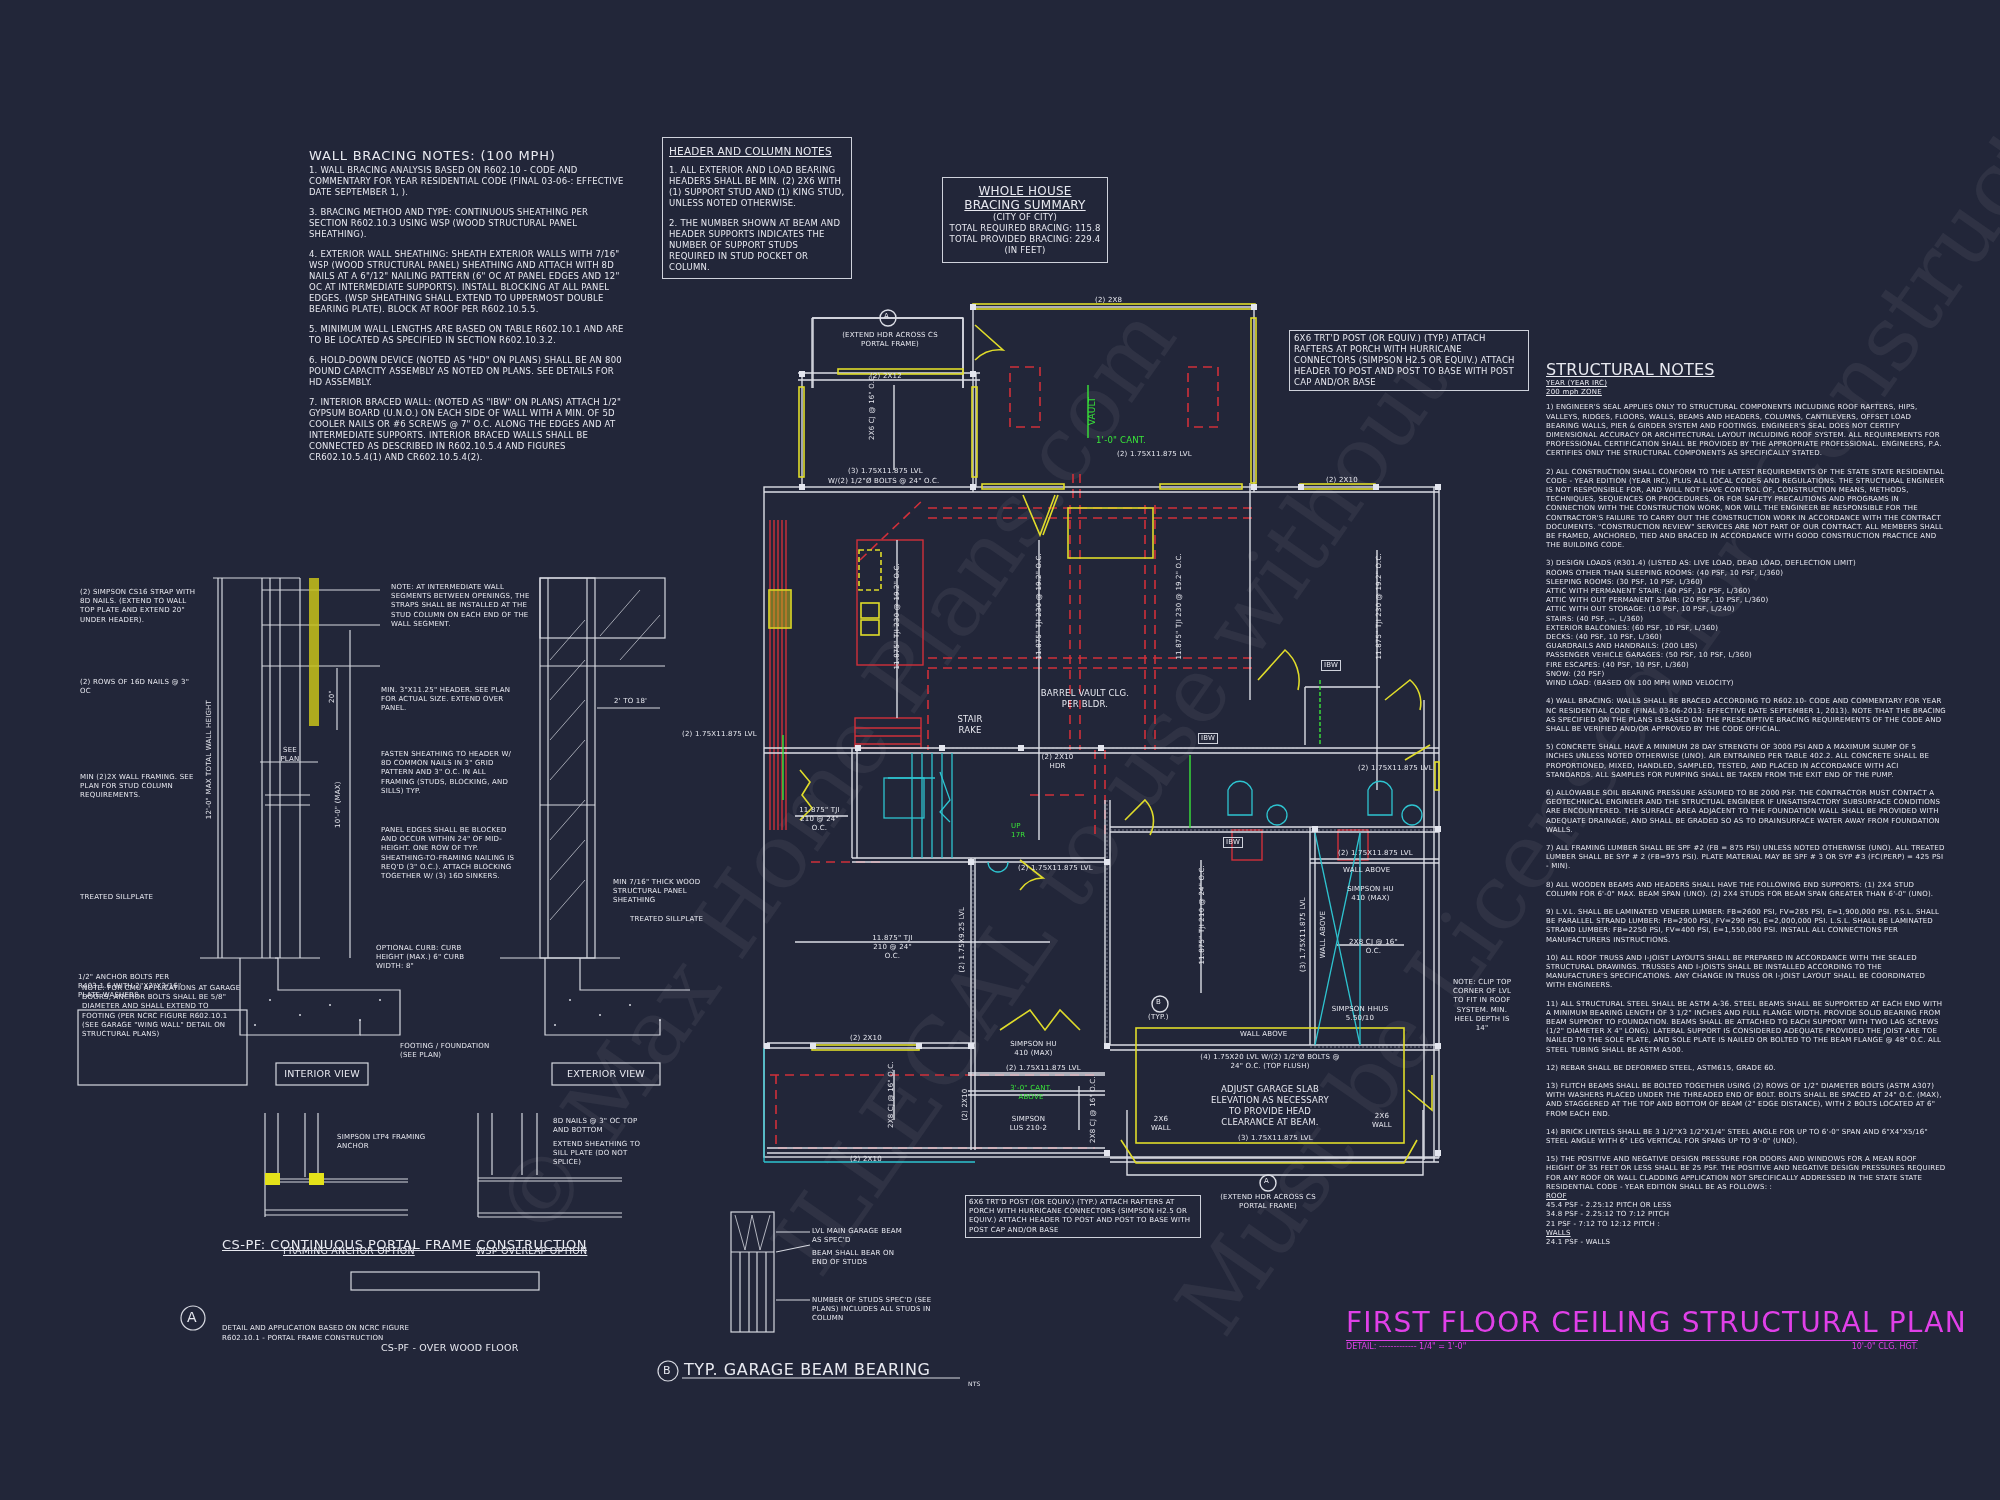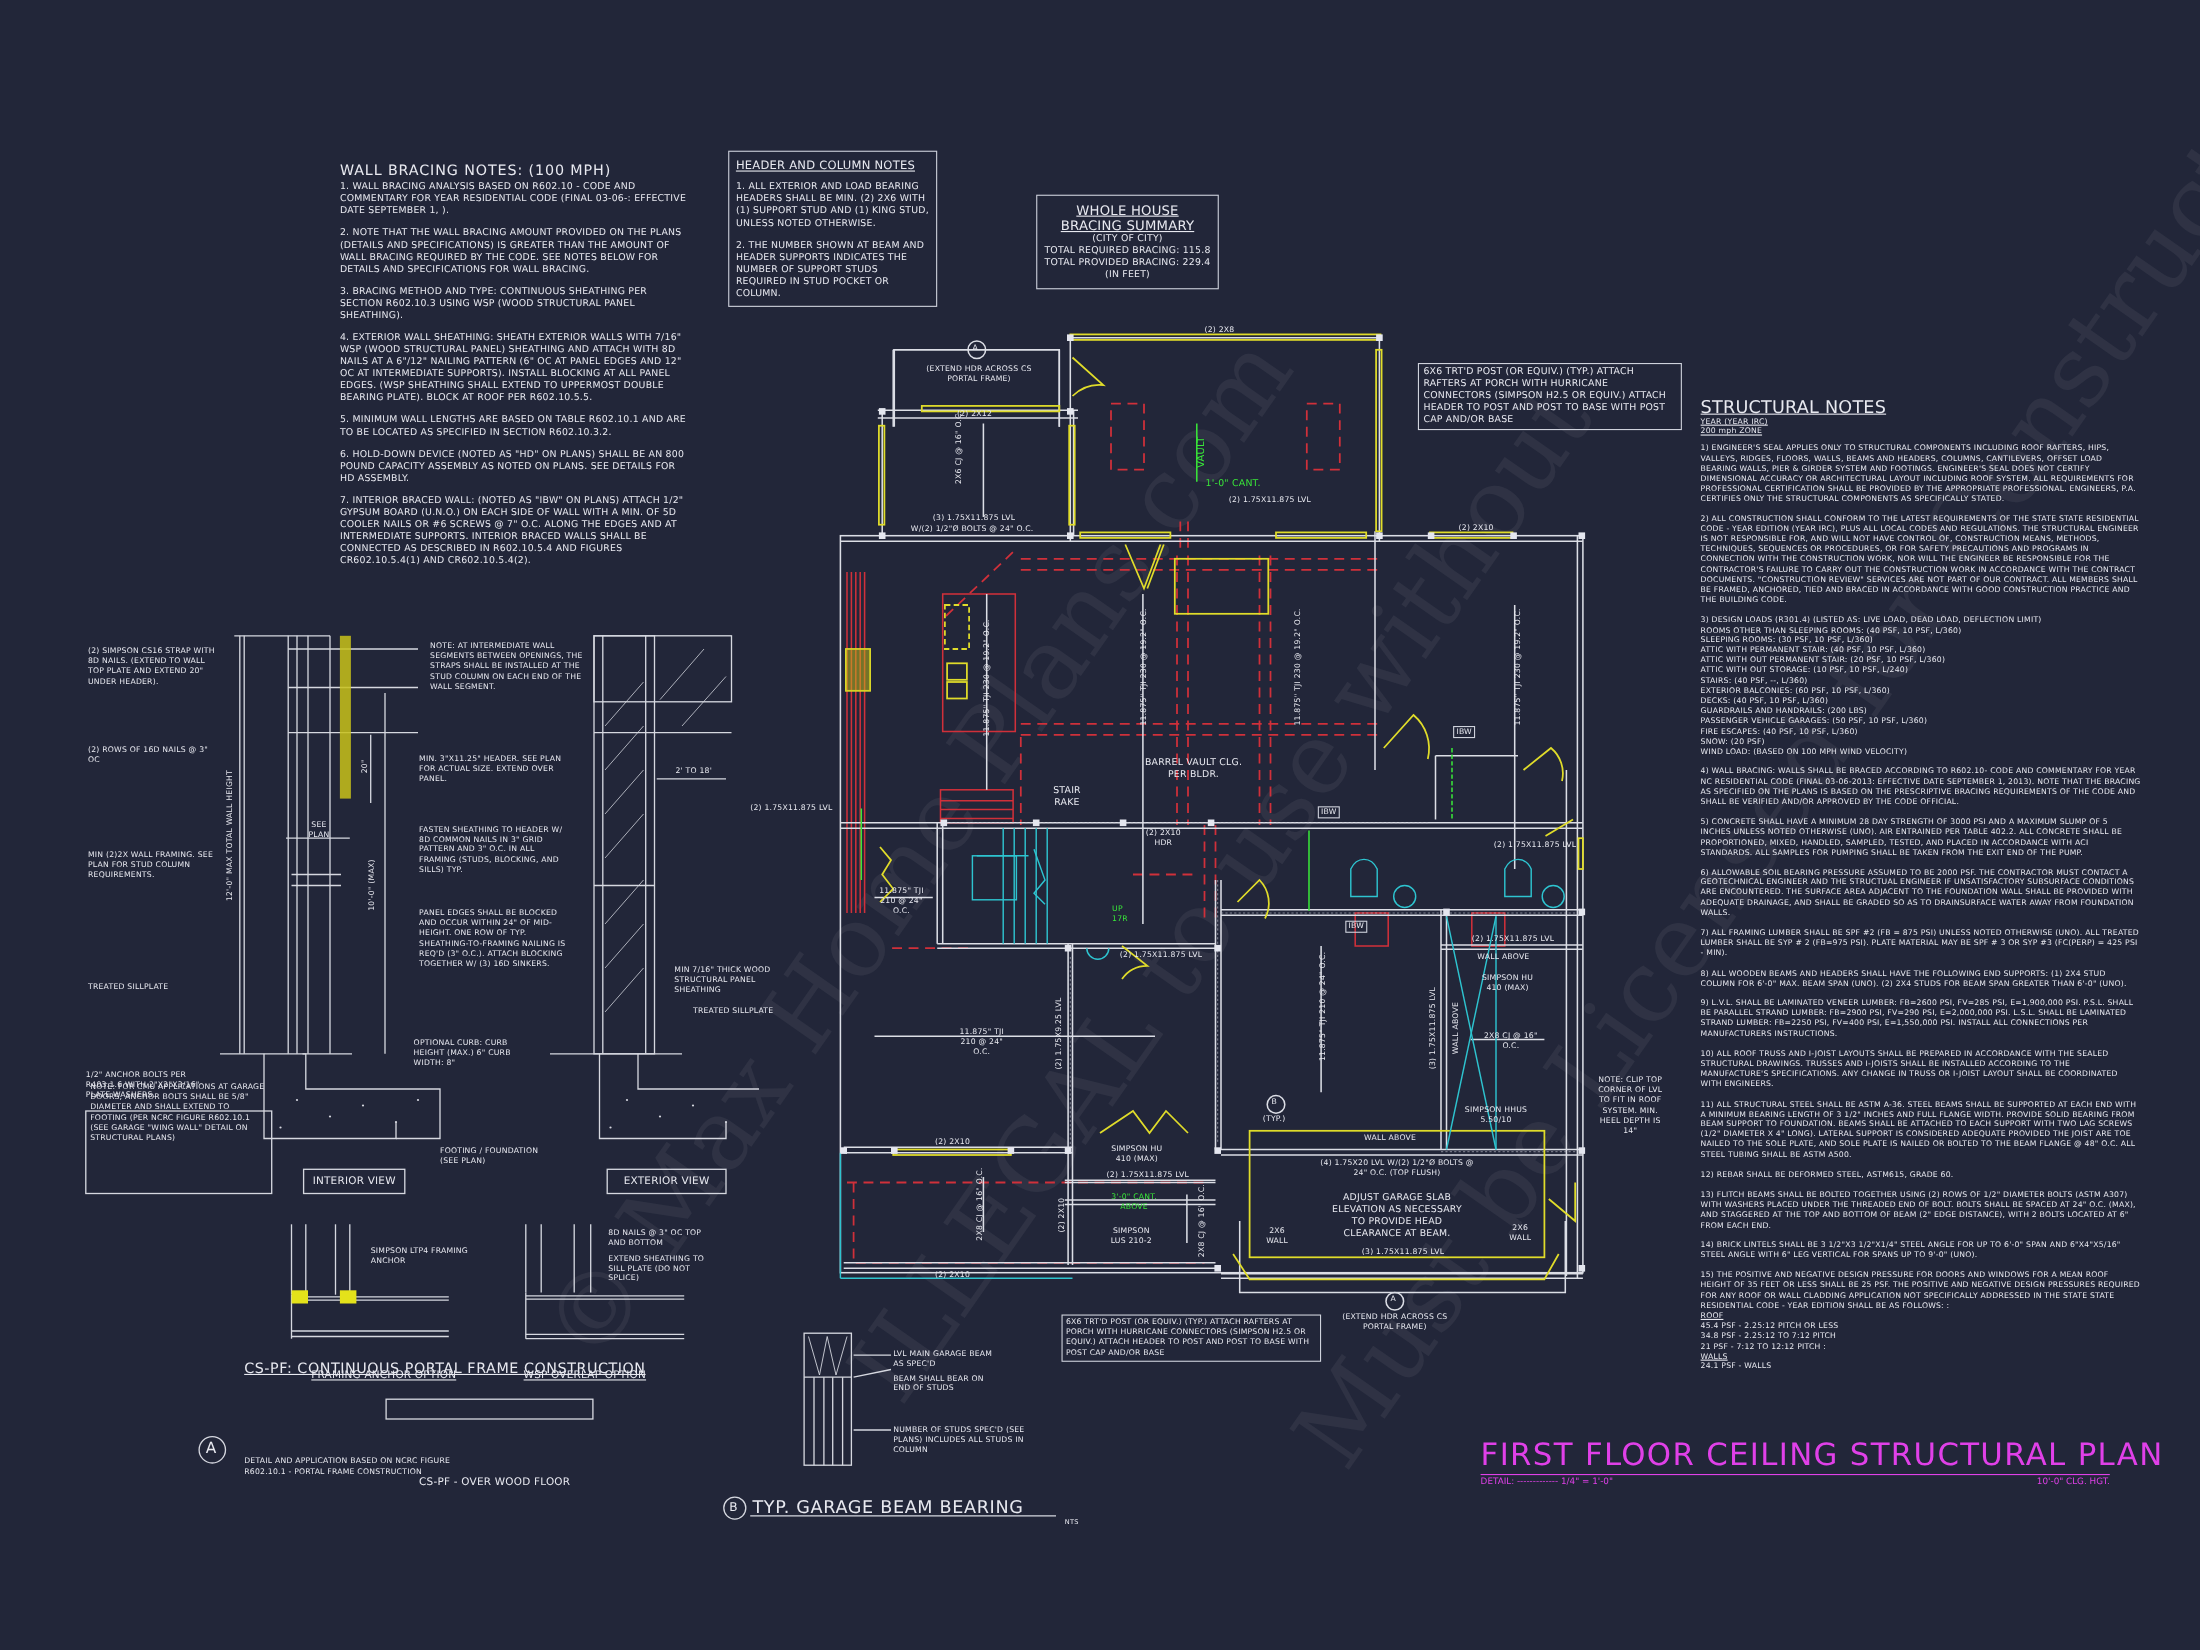--- a/index.html
+++ b/index.html
@@ -22,21 +22,20 @@
 <body>
 
 <div class="watermark" style="left:280px;top:720px;">© Max Home Plans.com</div>
 <div class="watermark" style="left:560px;top:760px;">ILLEGAL to use without</div>
 <div class="watermark" style="left:860px;top:620px;">Must be Licensed for Construction</div>
 
 <div class="abs cad" style="left:309px;top:148px;width:320px;">
   <div style="font-size:13px;letter-spacing:0.8px;margin-bottom:2px;">WALL BRACING NOTES: (100 MPH)</div>
   <div class="t9">
     <p class="para">1. WALL BRACING ANALYSIS BASED ON R602.10 - CODE AND COMMENTARY FOR YEAR RESIDENTIAL CODE (FINAL 03-06-: EFFECTIVE DATE SEPTEMBER 1, ).</p>
-    <p class="para">2. NOTE THAT THE WALL BRACING AMOUNT PROVIDED ON THE PLANS (DETAILS AND SPECIFICATIONS) IS GREATER THAN THE AMOUNT OF WALL BRACING REQUIRED BY THE CODE. SEE NOTES BELOW FOR DETAILS AND SPECIFICATIONS FOR WALL BRACING.</p>
     <p class="para">3. BRACING METHOD AND TYPE: CONTINUOUS SHEATHING PER SECTION R602.10.3 USING WSP (WOOD STRUCTURAL PANEL SHEATHING).</p>
     <p class="para">4. EXTERIOR WALL SHEATHING: SHEATH EXTERIOR WALLS WITH 7/16" WSP (WOOD STRUCTURAL PANEL) SHEATHING AND ATTACH WITH 8d NAILS AT A 6"/12" NAILING PATTERN (6" OC AT PANEL EDGES AND 12" OC AT INTERMEDIATE SUPPORTS). INSTALL BLOCKING AT ALL PANEL EDGES. (WSP SHEATHING SHALL EXTEND TO UPPERMOST DOUBLE BEARING PLATE). BLOCK AT ROOF PER R602.10.5.5.</p>
     <p class="para">5. MINIMUM WALL LENGTHS ARE BASED ON TABLE R602.10.1 AND ARE TO BE LOCATED AS SPECIFIED IN SECTION R602.10.3.2.</p>
     <p class="para">6. HOLD-DOWN DEVICE (NOTED AS "HD" ON PLANS) SHALL BE AN 800 POUND CAPACITY ASSEMBLY AS NOTED ON PLANS. SEE DETAILS FOR HD ASSEMBLY.</p>
     <p class="para">7. INTERIOR BRACED WALL: (NOTED AS "IBW" ON PLANS) ATTACH 1/2" GYPSUM BOARD (U.N.O.) ON EACH SIDE OF WALL WITH A MIN. OF 5d COOLER NAILS OR #6 SCREWS @ 7" O.C. ALONG THE EDGES AND AT INTERMEDIATE SUPPORTS. INTERIOR BRACED WALLS SHALL BE CONNECTED AS DESCRIBED IN R602.10.5.4 AND FIGURES CR602.10.5.4(1) AND CR602.10.5.4(2).</p>
   </div>
 </div>
 
 <div class="abs cad box" style="left:662px;top:137px;width:190px;height:142px;padding:4px 6px;box-sizing:border-box;">
   <div style="font-size:10.5px;text-decoration:underline;margin:3px 0 8px;">HEADER AND COLUMN NOTES</div>

